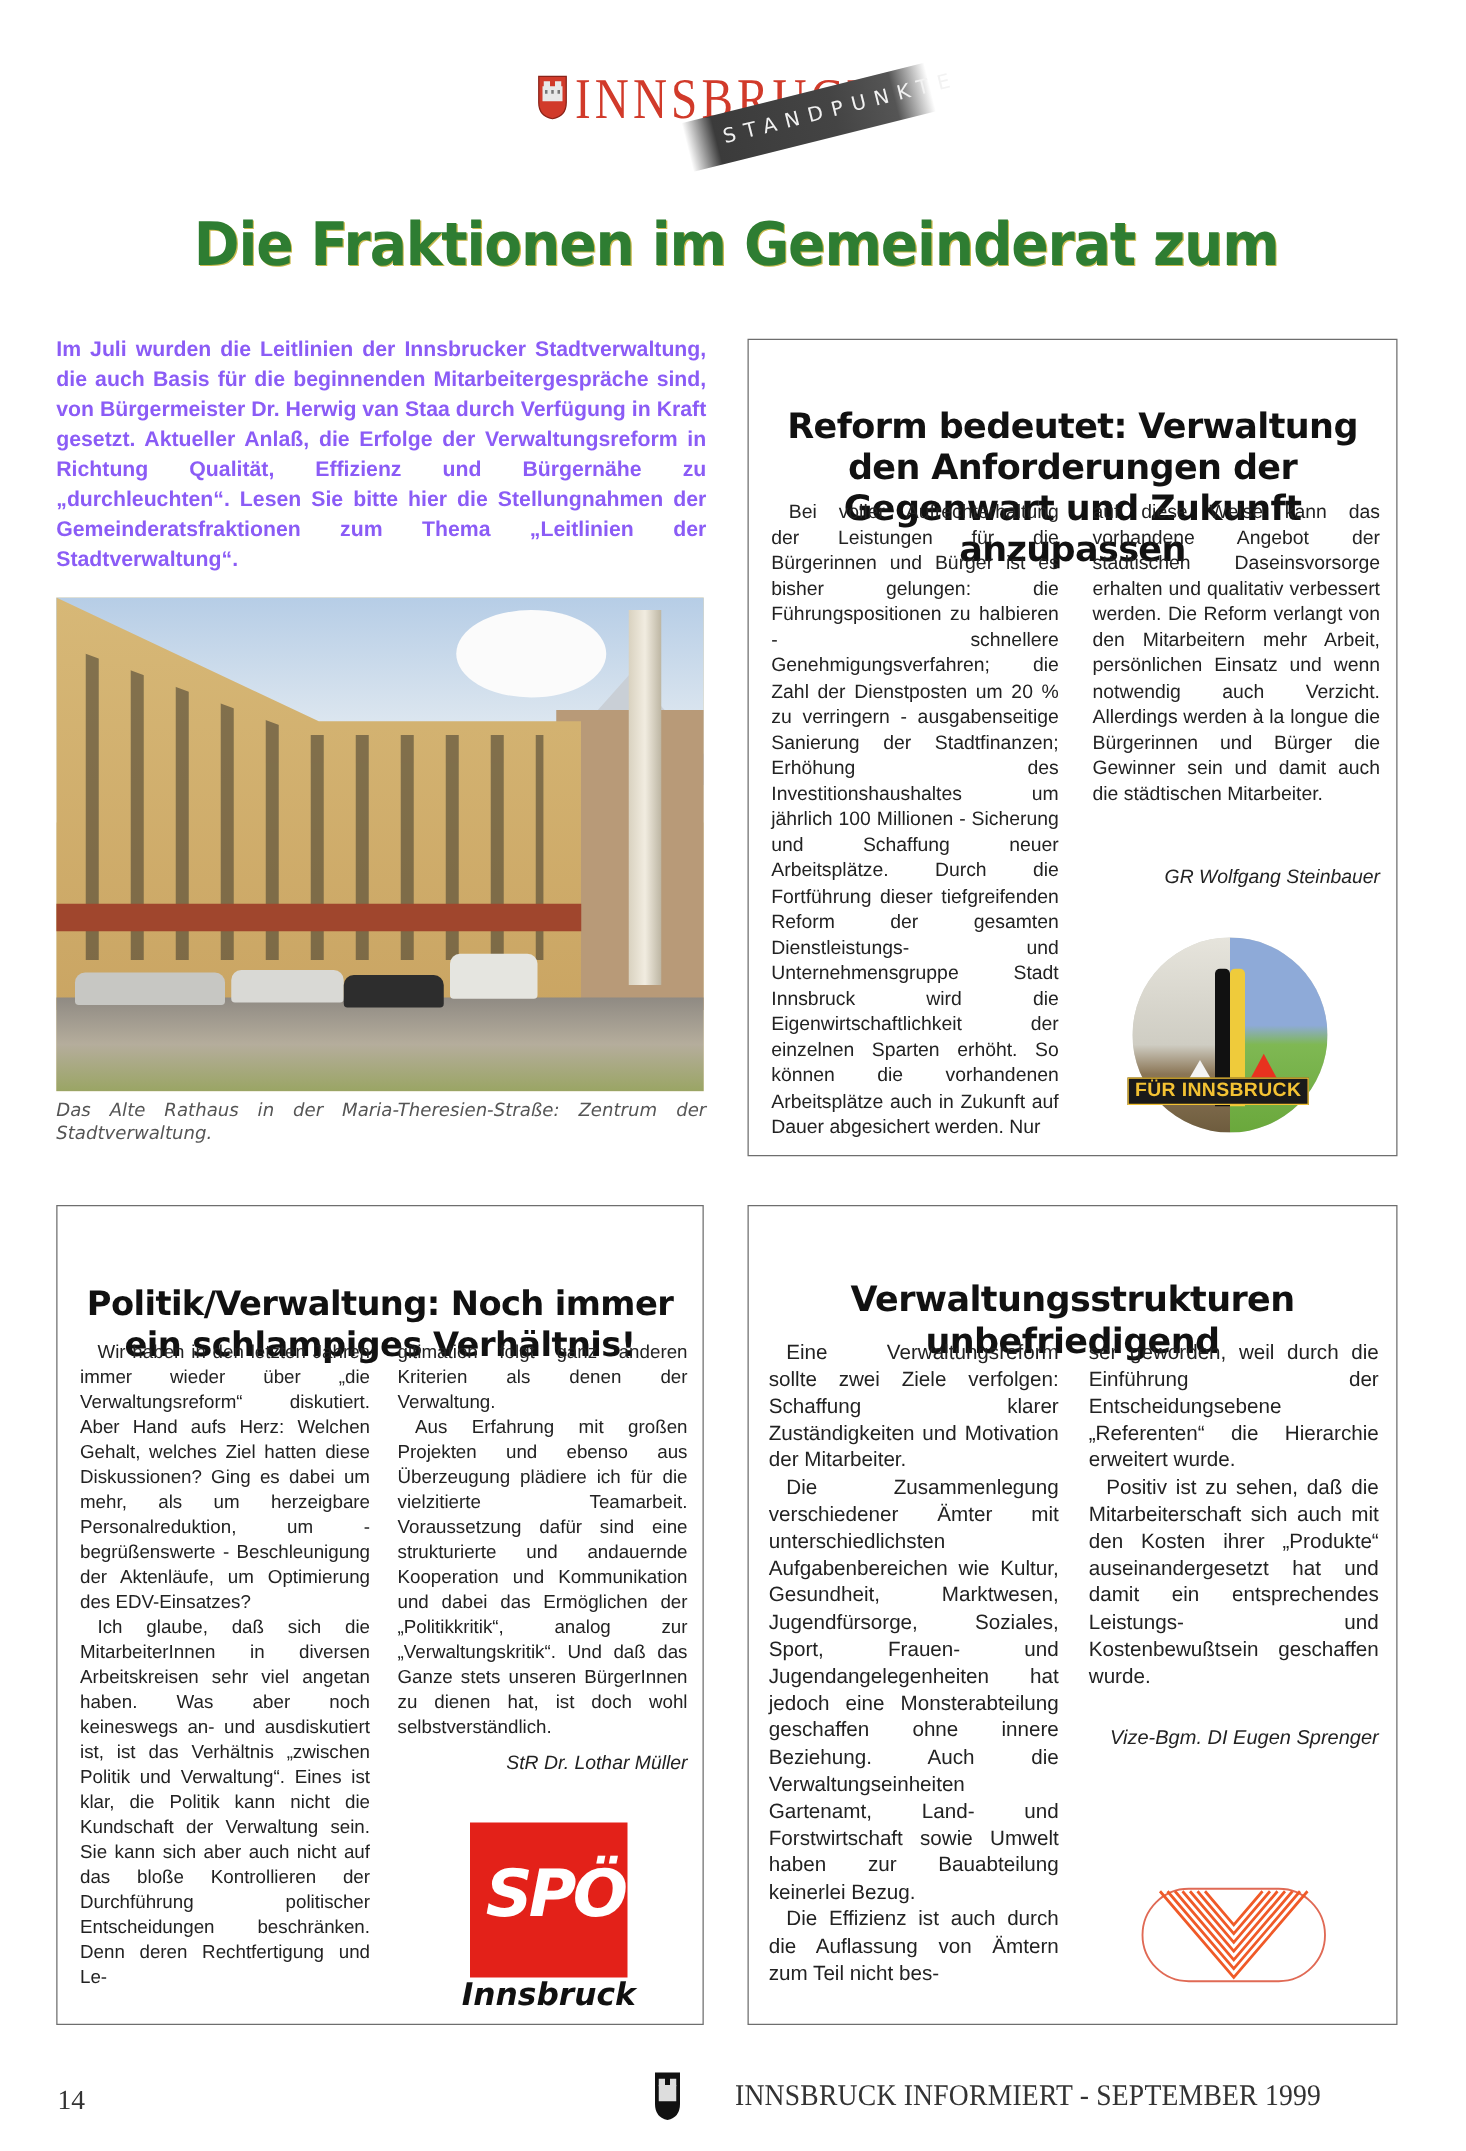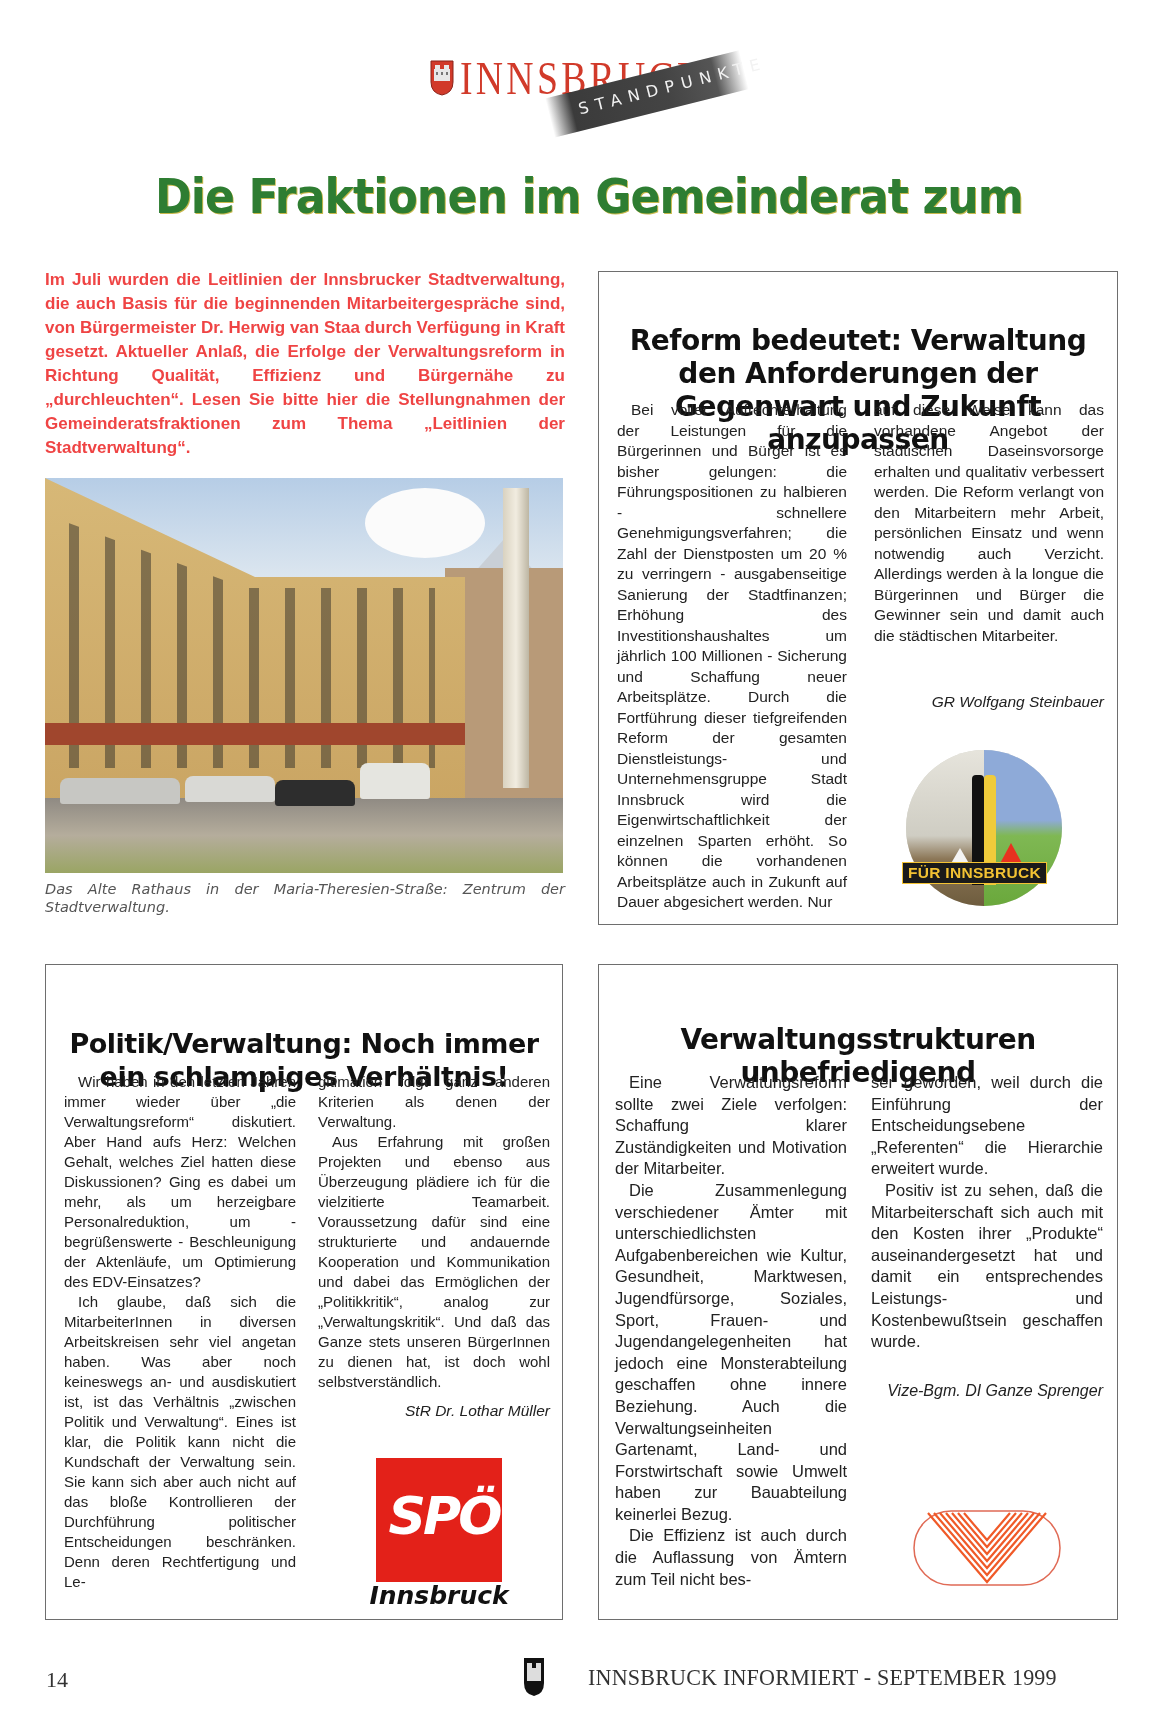--- a/index.html
+++ b/index.html
@@ -7,21 +7,21 @@
   body { position: relative; font-family: "Liberation Sans", sans-serif; color: #1a1a1a; }
 
   .masthead { position: absolute; left: 430px; top: 56px; width: 340px; height: 90px; }
   .crest { position: absolute; left: 0; top: 4px; width: 24px; height: 36px; }
   .brand { position: absolute; left: 30px; top: -4px; font-family: "Liberation Serif", serif; font-size: 46px; letter-spacing: 4px; color: #d13a2a; transform: scaleX(0.82); transform-origin: left top; white-space: nowrap; }
   .standpunkte { position: absolute; left: 120px; top: 42px; width: 200px; height: 40px; background: linear-gradient(90deg, rgba(60,60,60,0.0) 0%, #3b3b3b 12%, #444 60%, #555 85%, rgba(80,80,80,0) 100%); transform: rotate(-14deg); transform-origin: left center; }
   .standpunkte span { position: absolute; left: 30px; top: 9px; font-family: "DejaVu Sans", sans-serif; font-size: 16px; letter-spacing: 7px; color: #f2f2f2; white-space: nowrap; }
 
   .main-title { position: absolute; left: 155px; top: 168px; font-family: "DejaVu Sans", sans-serif; font-weight: bold; font-size: 48px; color: #2e7d32; letter-spacing: -1px; white-space: nowrap; transform: scaleX(0.92); transform-origin: left top; text-shadow: 1px 1px 0 #c9b94d; }
 
-  .intro { position: absolute; left: 45px; top: 268px; width: 520px; font-size: 17px; line-height: 24px; font-weight: bold; text-align: justify; color: #ef4444; }
+  .intro { position: absolute; left: 45px; top: 268px; width: 520px; font-size: 17px; line-height: 24px; font-weight: bold; text-align: justify; color: #8b5cf6; }
 
   .photo { position: absolute; left: 45px; top: 478px; width: 518px; height: 395px; overflow: hidden; background: #d9cda5; }
   .photo .sky { position: absolute; left: 0; top: 0; width: 100%; height: 180px; background: linear-gradient(180deg, #b6cde6 0%, #dfe8f0 60%, #eef2f4 100%); }
   .photo .cloud { position: absolute; left: 320px; top: 10px; width: 120px; height: 70px; background: #fbfbfb; border-radius: 50%; }
   .photo .mountain { position: absolute; left: 380px; top: 60px; width: 0; height: 0; border-left: 80px solid transparent; border-right: 80px solid transparent; border-bottom: 90px solid #c9cfd6; }
   .photo .building { position: absolute; left: 0; top: 0; width: 420px; height: 330px; background: linear-gradient(180deg, #d7b877 0%, #caa563 100%); clip-path: polygon(0 0, 50% 30%, 100% 30%, 100% 100%, 0 100%); }
   .photo .windows { position: absolute; left: 10px; top: 40px; width: 380px; height: 250px; background-image: linear-gradient(90deg, transparent 0 14px, #3e3a2e 14px 24px, transparent 24px 36px), linear-gradient(0deg, transparent 0 20px, rgba(255,255,255,0) 20px); background-size: 36px 42px; opacity: 0.55; clip-path: polygon(0 0, 50% 28%, 100% 28%, 100% 100%, 0 100%); }
   .photo .column { position: absolute; left: 458px; top: 10px; width: 26px; height: 300px; background: linear-gradient(90deg, #d9d2c0, #f1ece0, #bdb6a3); }
   .photo .right-bld { position: absolute; left: 400px; top: 90px; width: 118px; height: 240px; background: #b89a78; }
   .photo .awning { position: absolute; left: 0; top: 245px; width: 420px; height: 22px; background: #a0462d; }
@@ -154,21 +154,21 @@
   <h2 class="box-title">Verwaltungsstrukturen unbefriedigend</h2>
   <div class="col c1">
     <p>Eine Verwaltungsreform sollte zwei Ziele verfolgen: Schaffung klarer Zuständigkeiten und Motivation der Mitarbeiter.</p>
     <p>Die  Zusammenlegung verschiedener Ämter mit unterschiedlichsten Aufgabenbereichen wie Kultur, Gesundheit, Marktwesen, Jugendfürsorge, Soziales, Sport, Frauen- und Jugendangelegenheiten hat jedoch eine Monsterabteilung geschaffen ohne innere Beziehung. Auch die Verwaltungseinheiten Gartenamt, Land- und Forstwirtschaft sowie Umwelt haben zur Bauabteilung keinerlei Bezug.</p>
     <p>Die Effizienz ist auch durch die Auflassung von Ämtern zum Teil nicht bes-</p>
   </div>
   <div class="col c2">
     <p class="noindent">ser geworden, weil durch die Einführung der Entscheidungsebene „Referenten“ die Hierarchie erweitert wurde.</p>
     <p>Positiv ist zu sehen, daß die Mitarbeiterschaft sich auch mit den Kosten ihrer „Produkte“ auseinandergesetzt hat und damit ein entsprechendes Leistungs- und Kostenbewußtsein geschaffen wurde.</p>
   </div>
-  <div class="author">Vize-Bgm. DI Ganze Sprenger</div>
+  <div class="author">Vize-Bgm. DI Eugen Sprenger</div>
   <svg class="ovp-logo" viewBox="0 0 150 86">
     <rect x="2" y="6" width="146" height="74" rx="37" ry="37" fill="none" stroke="#e06a55" stroke-width="1.5"></rect>
     <g fill="none" stroke="#f05a28" stroke-width="2.2">
       <path d="M22 8 L75 70 L128 8"></path>
       <path d="M28 8 L75 63 L122 8"></path>
       <path d="M34 8 L75 56 L116 8"></path>
       <path d="M40 8 L75 49 L110 8"></path>
       <path d="M46 8 L75 42 L104 8"></path>
       <path d="M52 8 L75 35 L98 8"></path>
       <path d="M16 8 L75 77 L134 8"></path>

